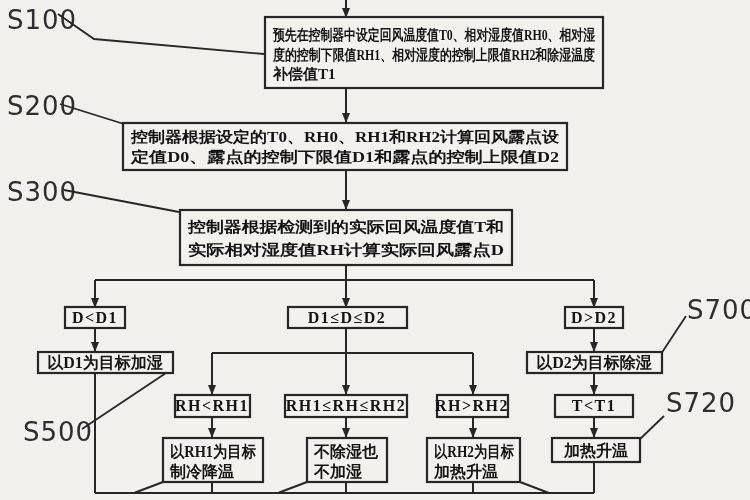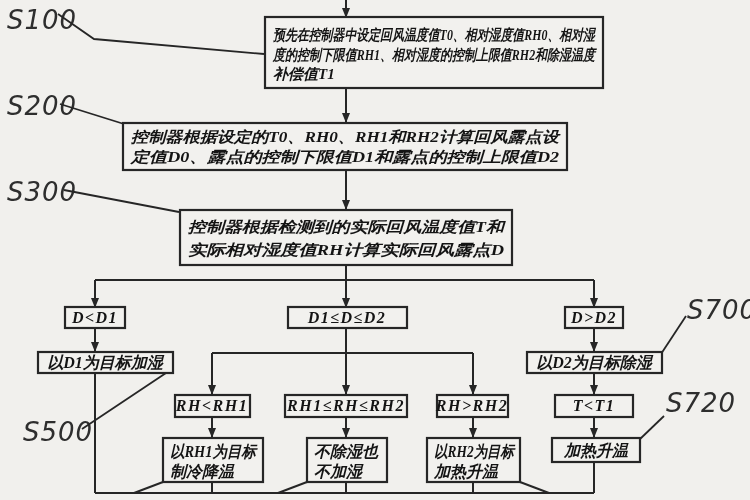--- a/index.html
+++ b/index.html
@@ -1,21 +1,21 @@
 <!DOCTYPE html>
 <html><head>
 <meta charset="utf-8">
 <style>
   html,body{margin:0;padding:0;}
   body{
     width:750px;height:500px;overflow:hidden;
     background:#f1f0ed;
     font-family:"Liberation Sans","DejaVu Sans",sans-serif;
   }
-  .canvas{position:relative;width:750px;height:496px;font-style:italic;}
+  .canvas{position:relative;width:750px;height:496px;}
   svg{display:block;}
   .box{fill:#f2f1ee;stroke:#262626;stroke-width:2.2px;}
   .cn{
     font-family:"Liberation Serif","DejaVu Serif",serif;
     font-weight:bold;font-size:15px;fill:#141414;
   }
   .cn2{
     font-family:"Liberation Serif","DejaVu Serif",serif;
     font-weight:bold;font-size:16px;fill:#141414;
   }

